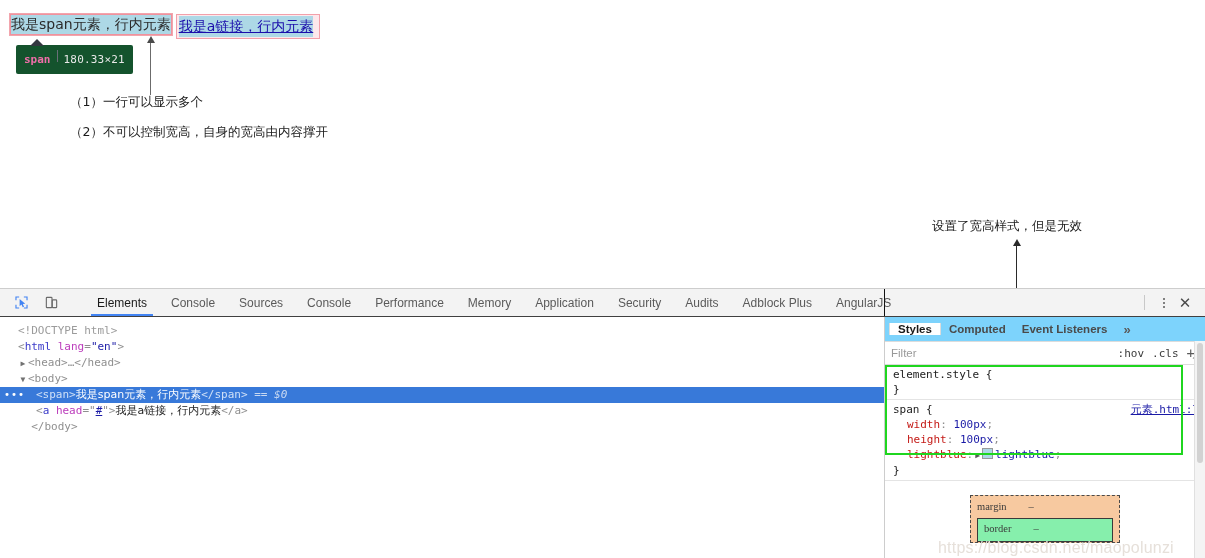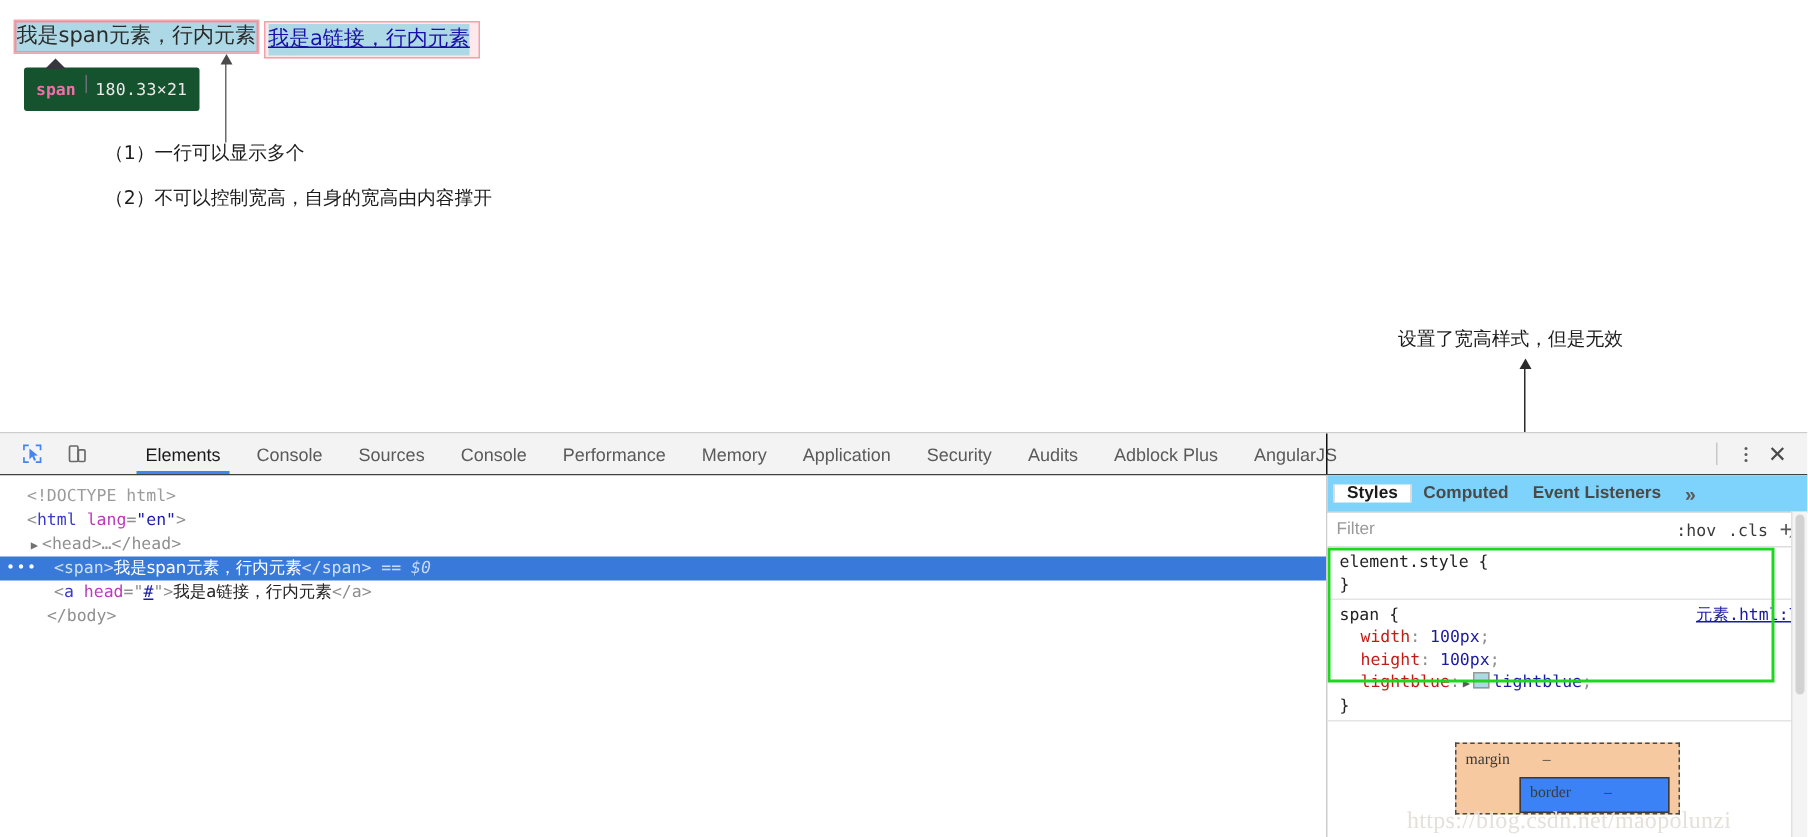--- a/index.html
+++ b/index.html
@@ -437,26 +437,25 @@
     color: #3a3a3a;
   }
   .bm-label-row {
     display: flex;
     gap: 22px;
     line-height: 14px;
     padding-bottom: 3px;
     font-family: Liberation Serif, serif;
   }
   .bm-border {
-    background: #3b82f6;
+    background: #86efac;
     border: 1px solid #3a3a3a;
     padding: 3px 6px 2px 6px;
     box-sizing: border-box;
     margin-top: 1px;
-    margin-left: 36px;
   }
 
   .sp-scrollbar {
     position: absolute;
     right: 0; top: 24px; bottom: 0;
     width: 10px;
     background: #f4f4f4;
     border-left: 1px solid #e0e0e0;
   }
   .sp-scrollbar .thumb {
@@ -467,21 +466,21 @@
     background: #d2d2d2;
     border-radius: 3px;
   }
 
   .watermark {
     position: absolute;
     left: 938px;
     bottom: 2px;
     color: #e6e0da;
     font-size: 16px;
-    font-family: Liberation Serif, serif;
+    font-family: Liberation Sans, sans-serif;
     white-space: nowrap;
     z-index: 20;
     letter-spacing: .2px;
   }
 
   .dt-vert-sep {
     position: absolute;
     left: 884px;
     top: 0;
     width: 1px;
@@ -569,20 +568,23 @@
       </div>
 
       <div class="dom-line">
         <span class="ind1"></span><span class="tok-punct">&lt;</span><span class="tok-tag">html</span>&nbsp;<span class="tok-attr">lang</span><span class="tok-punct">=</span><span class="tok-val">"en"</span><span class="tok-punct">&gt;</span>
       </div>
 
       <div class="dom-line">
         <span class="ind1"></span><span class="caret">▶</span><span class="tok-punct">&lt;head&gt;…&lt;/head&gt;</span>
       </div>
 
+      <div class="dom-line">
+        <span class="ind1"></span><span class="caret">▼</span><span class="tok-punct">&lt;body&gt;</span>
+      </div>
 
       <div class="dom-line selected">
         <span class="dots-badge">•••</span>
         <span class="ind2"></span><span class="tok-punct">&lt;span&gt;</span><span class="tok-text">我是span元素，行内元素</span><span class="tok-punct">&lt;/span&gt;</span>&nbsp;<span class="tok-comment">== $0</span>
       </div>
 
       <div class="dom-line">
         <span class="ind2"></span><span class="tok-punct">&lt;</span><span class="tok-tag">a</span>&nbsp;<span class="tok-attr">head</span><span class="tok-punct">="</span><span class="tok-val" style="text-decoration:underline">#</span><span class="tok-punct">"&gt;</span><span class="tok-text">我是a链接，行内元素</span><span class="tok-punct">&lt;/a&gt;</span>
       </div>
 

